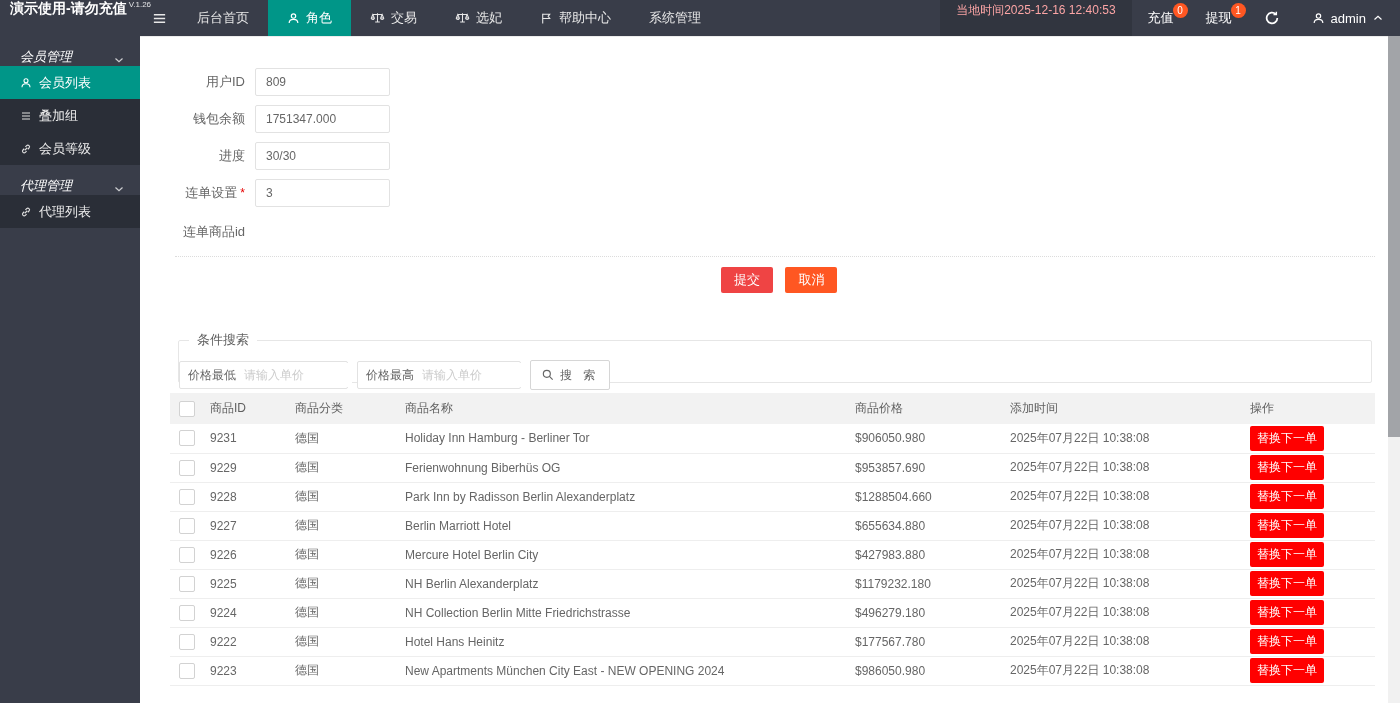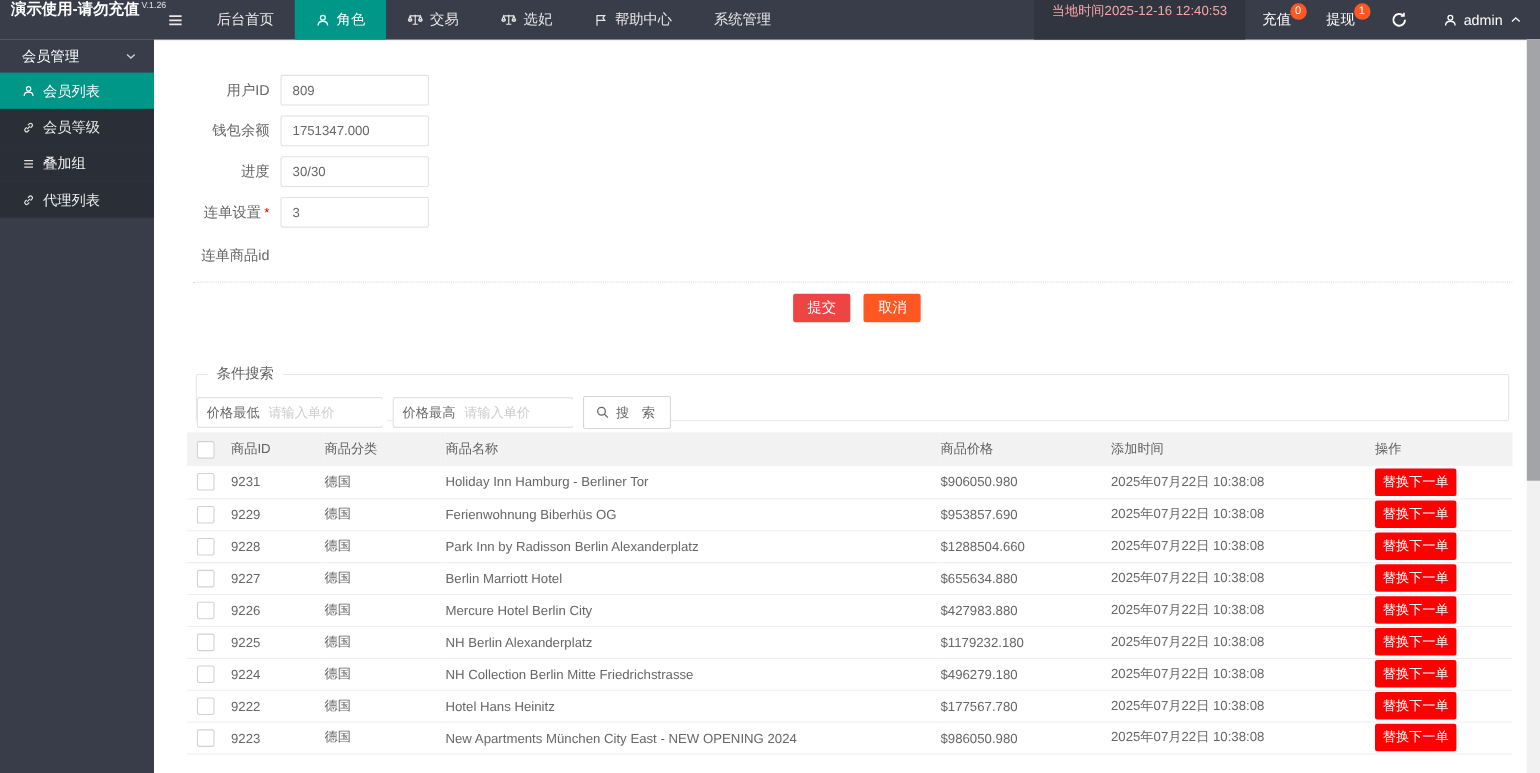--- a/index.html
+++ b/index.html
@@ -17,21 +17,21 @@
   .nav-tab.active { background:#009688; color:#fff; }
   .top-right { margin-left:auto; display:flex; align-items:stretch; }
   .time-box { background:#31353f; padding:2px 16px 0 16px; color:#fca5a5; font-size:12px; text-align:center; line-height:16px; display:flex; flex-direction:row; justify-content:center; }
   .tr-item { position:relative; display:flex; align-items:center; padding:0 16px; color:#fff; font-size:13px; cursor:pointer; }
   .badge { position:absolute; top:3px; right:2px; min-width:15px; height:15px; line-height:15px; padding:0 4px; border-radius:8px; background:#FF5722; color:#fff; font-size:10px; text-align:center; }
   .admin-item { gap:6px; }
   svg.ic { display:block; }
 
   
   .sidebar { position:absolute; left:0; top:36px; width:140px; height:667px; background:#393D49; z-index:20; }
-  .sb-group-header { height:30px; display:flex; align-items:center; padding:0 15px 0 20px; color:#fff; font-size:13px; cursor:pointer; background:#393D49; }
+  .sb-group-header { height:30px; display:flex; align-items:flex-end; padding:0 15px 0 20px; color:#fff; font-size:13px; cursor:pointer; background:#393D49;font-style:italic; }
   .sb-group-header .chev { margin-left:auto; opacity:.75; }
   .sb-item { height:33px; display:flex; align-items:center; gap:7px; padding-left:20px; color:#ededed; font-size:13px; background:#2A2E37; cursor:pointer; }
   .sb-item.active { background:#009688; color:#fff; }
 
   
   .main { position:absolute; left:140px; top:36px; width:1248px; height:667px; background:#fff; border-top:1px solid #ececec; }
 
   .form-row { position:absolute; display:flex; align-items:center; }
   .f-label { width:105px; text-align:right; font-size:13px; color:#666; padding-right:0; }
   .f-label .star { color:#e60000; margin-left:3px; font-size:12px; }
@@ -167,32 +167,40 @@
         </span>
     </div>
     <div class="sb-item active">
       <svg class="ic" width="12" height="12" viewBox="0 0 24 24" fill="none" stroke="#fff" stroke-width="2.2">
           <circle cx="12" cy="7.5" r="4"></circle>
           <path d="M4 20.5c0-4.5 3.6-7 8-7s8 2.5 8 7"></path>
         </svg>
       <span>会员列表</span>
     </div>
     <div class="sb-item">
+      <svg class="ic" width="12" height="12" viewBox="0 0 24 24" fill="none" stroke="#e0e0e0" stroke-width="2.4">
+          <path d="M4 6h16M4 12h16M4 18h16"></path>
+        </svg>
+      <span>叠加组</span>
+    </div>
+    <div class="sb-item">
       <svg class="ic" width="12" height="12" viewBox="0 0 24 24" fill="none" stroke="#e0e0e0" stroke-width="2.2">
           <path d="M9.5 14.5l5-5"></path>
           <path d="M8.5 11.5l-2.5 2.5a3.3 3.3 0 004.7 4.7l2.5-2.5"></path>
           <path d="M15.5 12.5l2.5-2.5a3.3 3.3 0 00-4.7-4.7l-2.5 2.5"></path>
         </svg>
       <span>会员等级</span>
     </div>
-    <div class="sb-item">
-      <svg class="ic" width="12" height="12" viewBox="0 0 24 24" fill="none" stroke="#e0e0e0" stroke-width="2.4">
-          <path d="M4 6h16M4 12h16M4 18h16"></path>
-        </svg>
-      <span>叠加组</span>
+    <div class="sb-group-header">
+      <span>代理管理</span>
+      <span class="chev">
+          <svg class="ic" width="12" height="12" viewBox="0 0 24 24" fill="none" stroke="#fff" stroke-width="2.4">
+            <polyline points="5 9 12 15.5 19 9"></polyline>
+          </svg>
+        </span>
     </div>
     <div class="sb-item">
       <svg class="ic" width="12" height="12" viewBox="0 0 24 24" fill="none" stroke="#e0e0e0" stroke-width="2.2">
           <path d="M9.5 14.5l5-5"></path>
           <path d="M8.5 11.5l-2.5 2.5a3.3 3.3 0 004.7 4.7l2.5-2.5"></path>
           <path d="M15.5 12.5l2.5-2.5a3.3 3.3 0 00-4.7-4.7l-2.5 2.5"></path>
         </svg>
       <span>代理列表</span>
     </div>
   </div>

